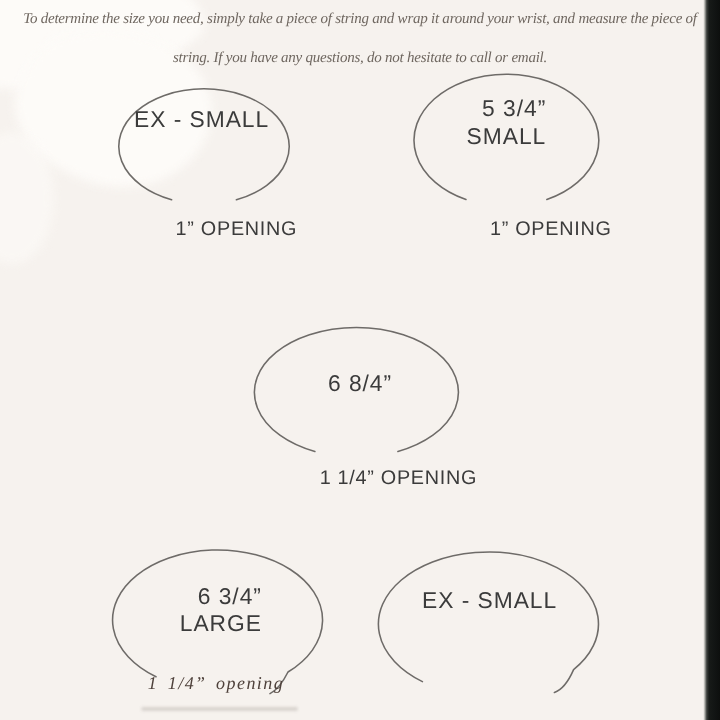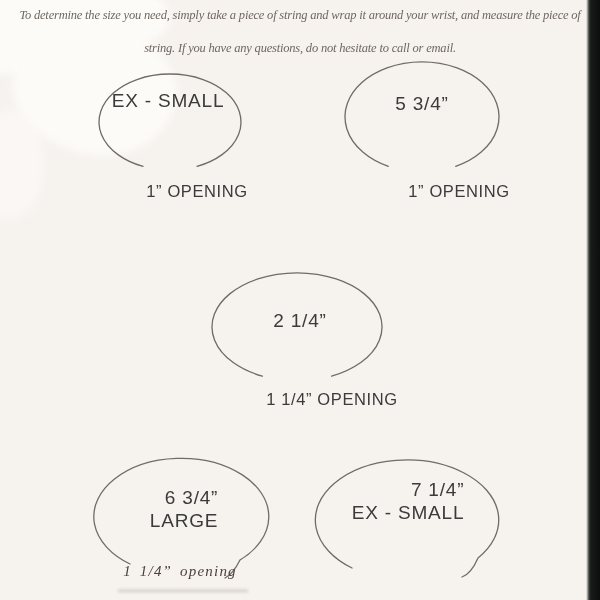--- a/index.html
+++ b/index.html
@@ -84,33 +84,33 @@
     <path d="M 225 578 Q 233 574 240 560 A 87.5 58.4 0 1 0 130 564"></path>
     <path d="M 462 577 Q 471 574 478 558 A 91.7 60 0 1 0 352 568"></path>
   </svg>
 
   <div class="cuff-label" style="left:168px;top:100px;">
     <div>EX - SMALL</div>
   </div>
 
   <div class="cuff-label" style="left:422px;top:103px;">
     <div>5 3/4”</div>
+    <div>SMALL</div>
   </div>
 
   <div class="cuff-label" style="left:300px;top:320px;">
-    <div>2 1/4”</div>
+    <div>6 8/4”</div>
   </div>
 
   <div class="cuff-label" style="left:184px;top:509px;">
     <div>6 3/4”</div>
     <div>LARGE</div>
   </div>
 
   <div class="cuff-label" style="left:408px;top:501px;">
-    <div>7 1/4”</div>
     <div>EX - SMALL</div>
   </div>
 
   <div class="opening-sans" style="left:165px;top:191px;">1” OPENING</div>
   <div class="opening-sans" style="left:427px;top:191px;">1” OPENING</div>
   <div class="opening-sans" style="left:300px;top:399px;">1 1/4” OPENING</div>
   <div class="opening-serif" style="left:180px;top:571px;">1 1/4” opening</div>
 
   <div class="scan-edge"></div>
   <div class="scan-smudge"></div>

